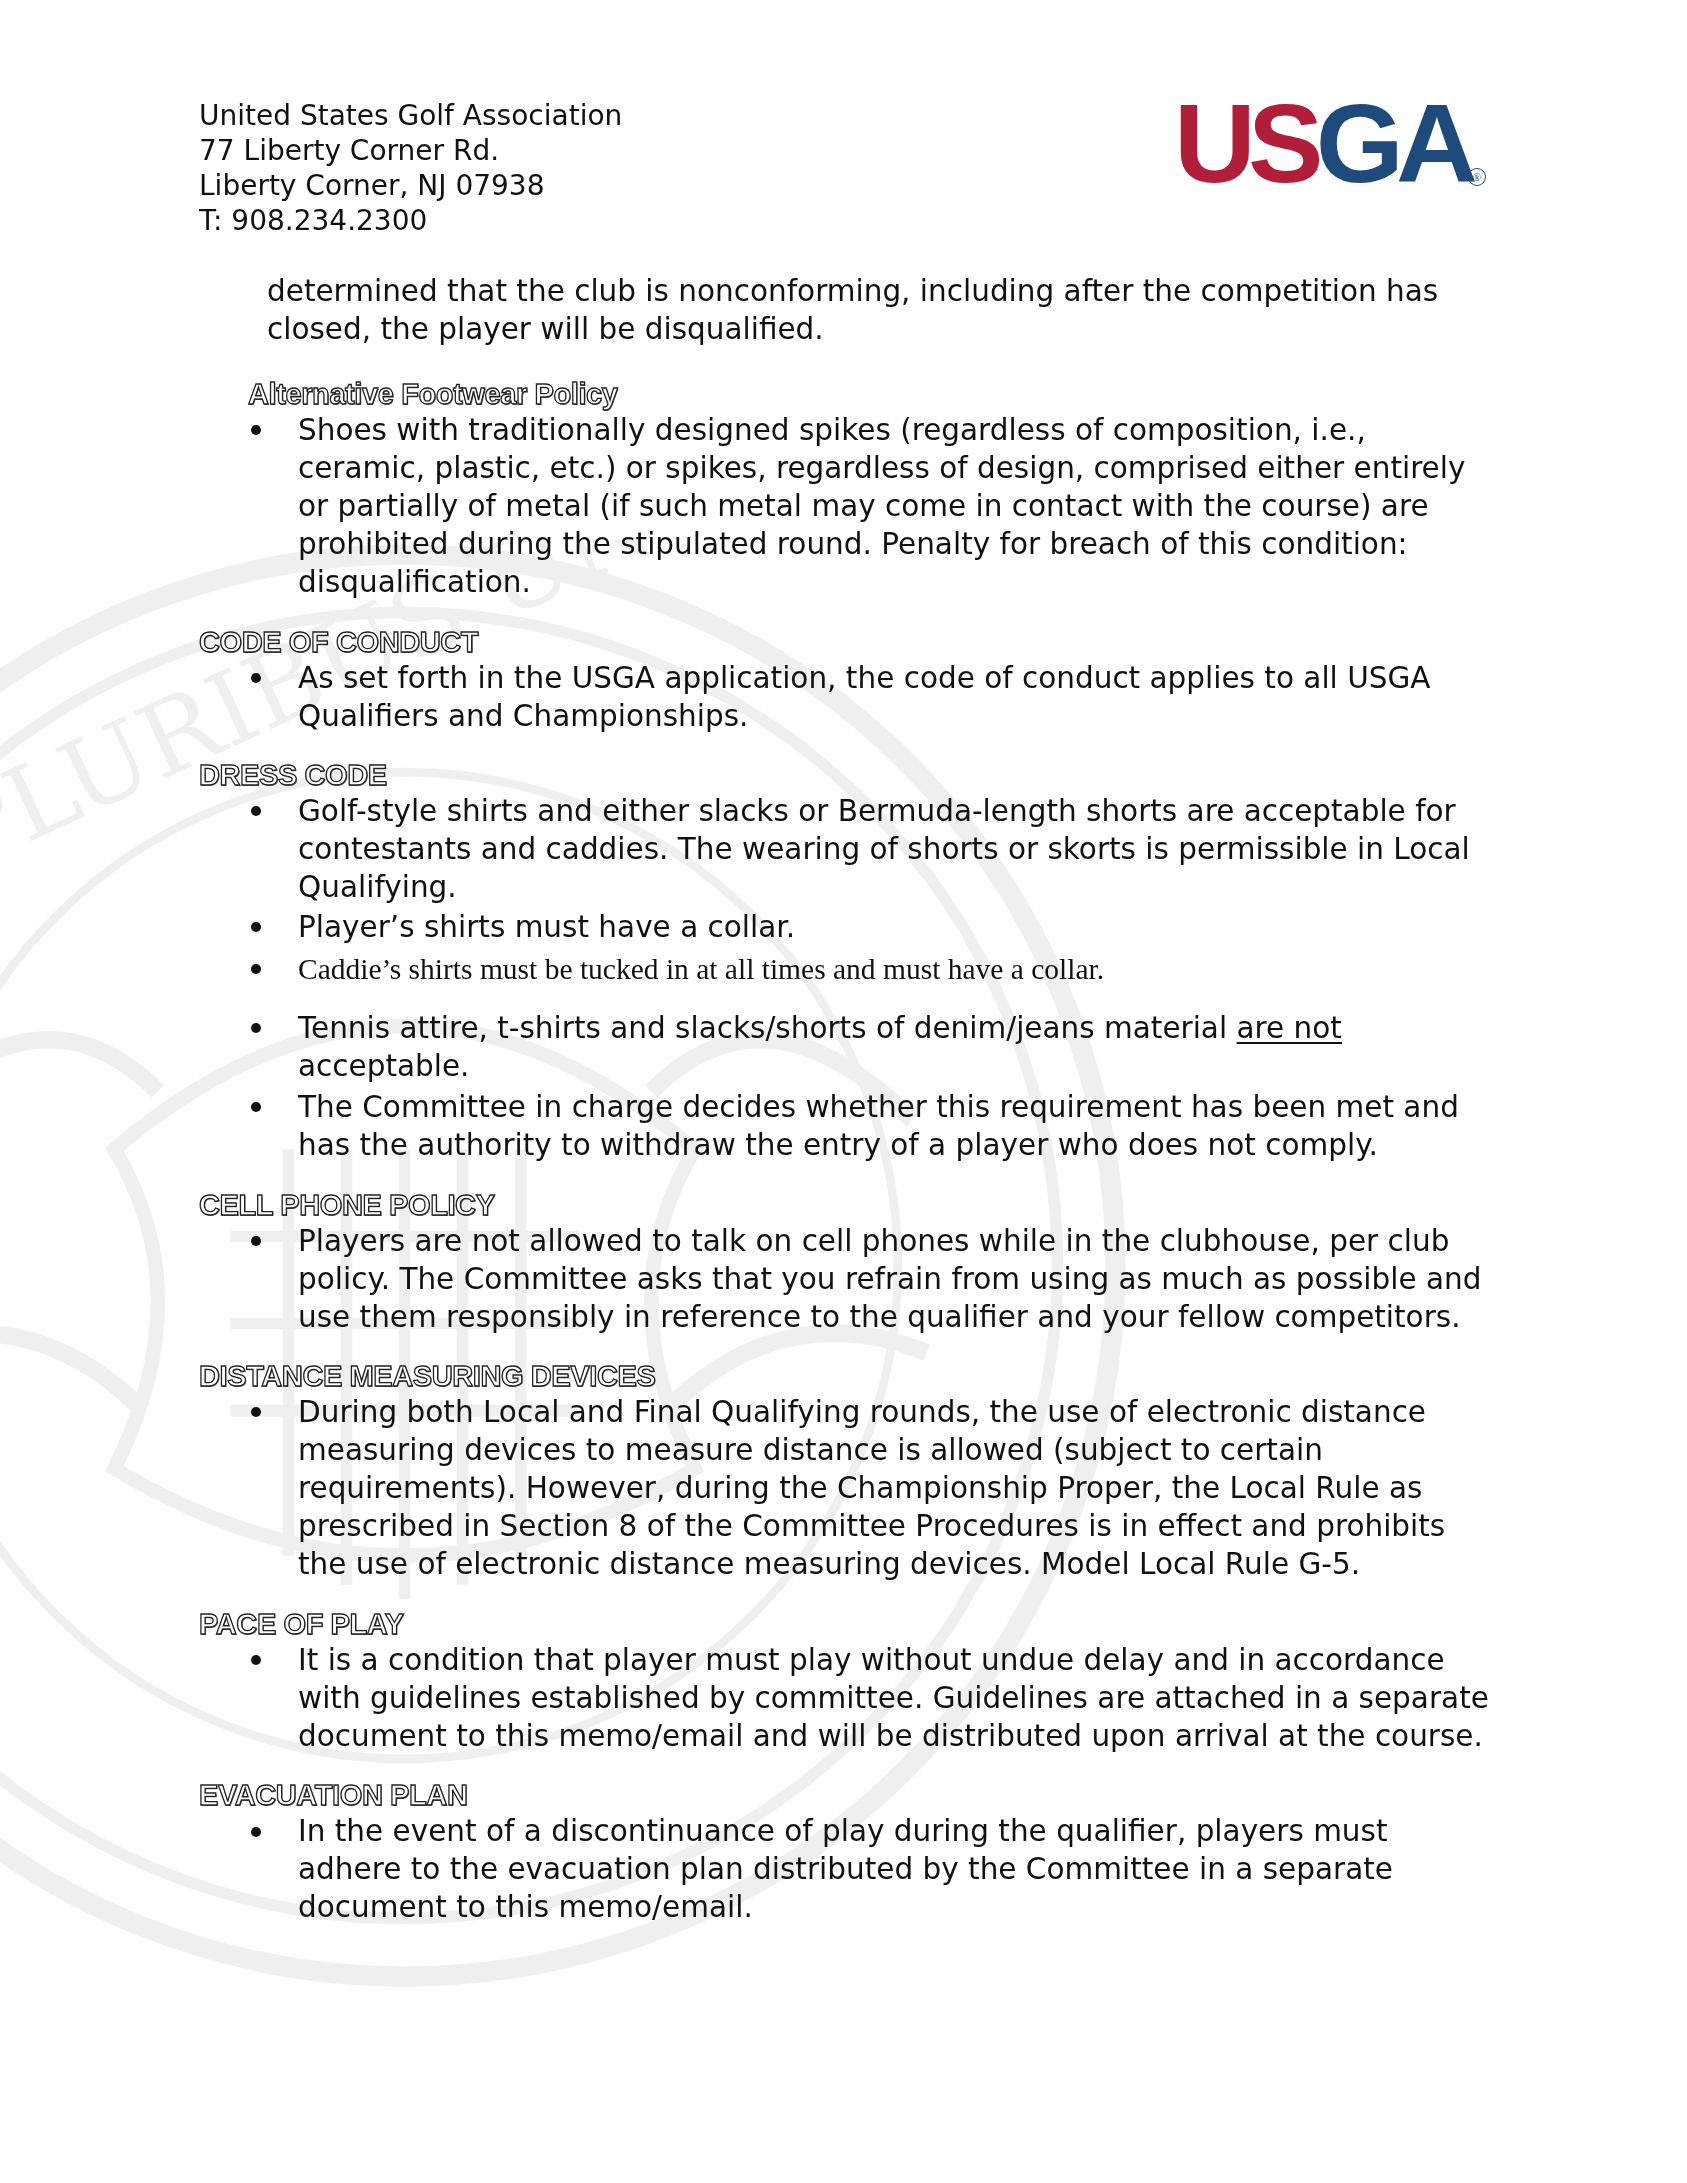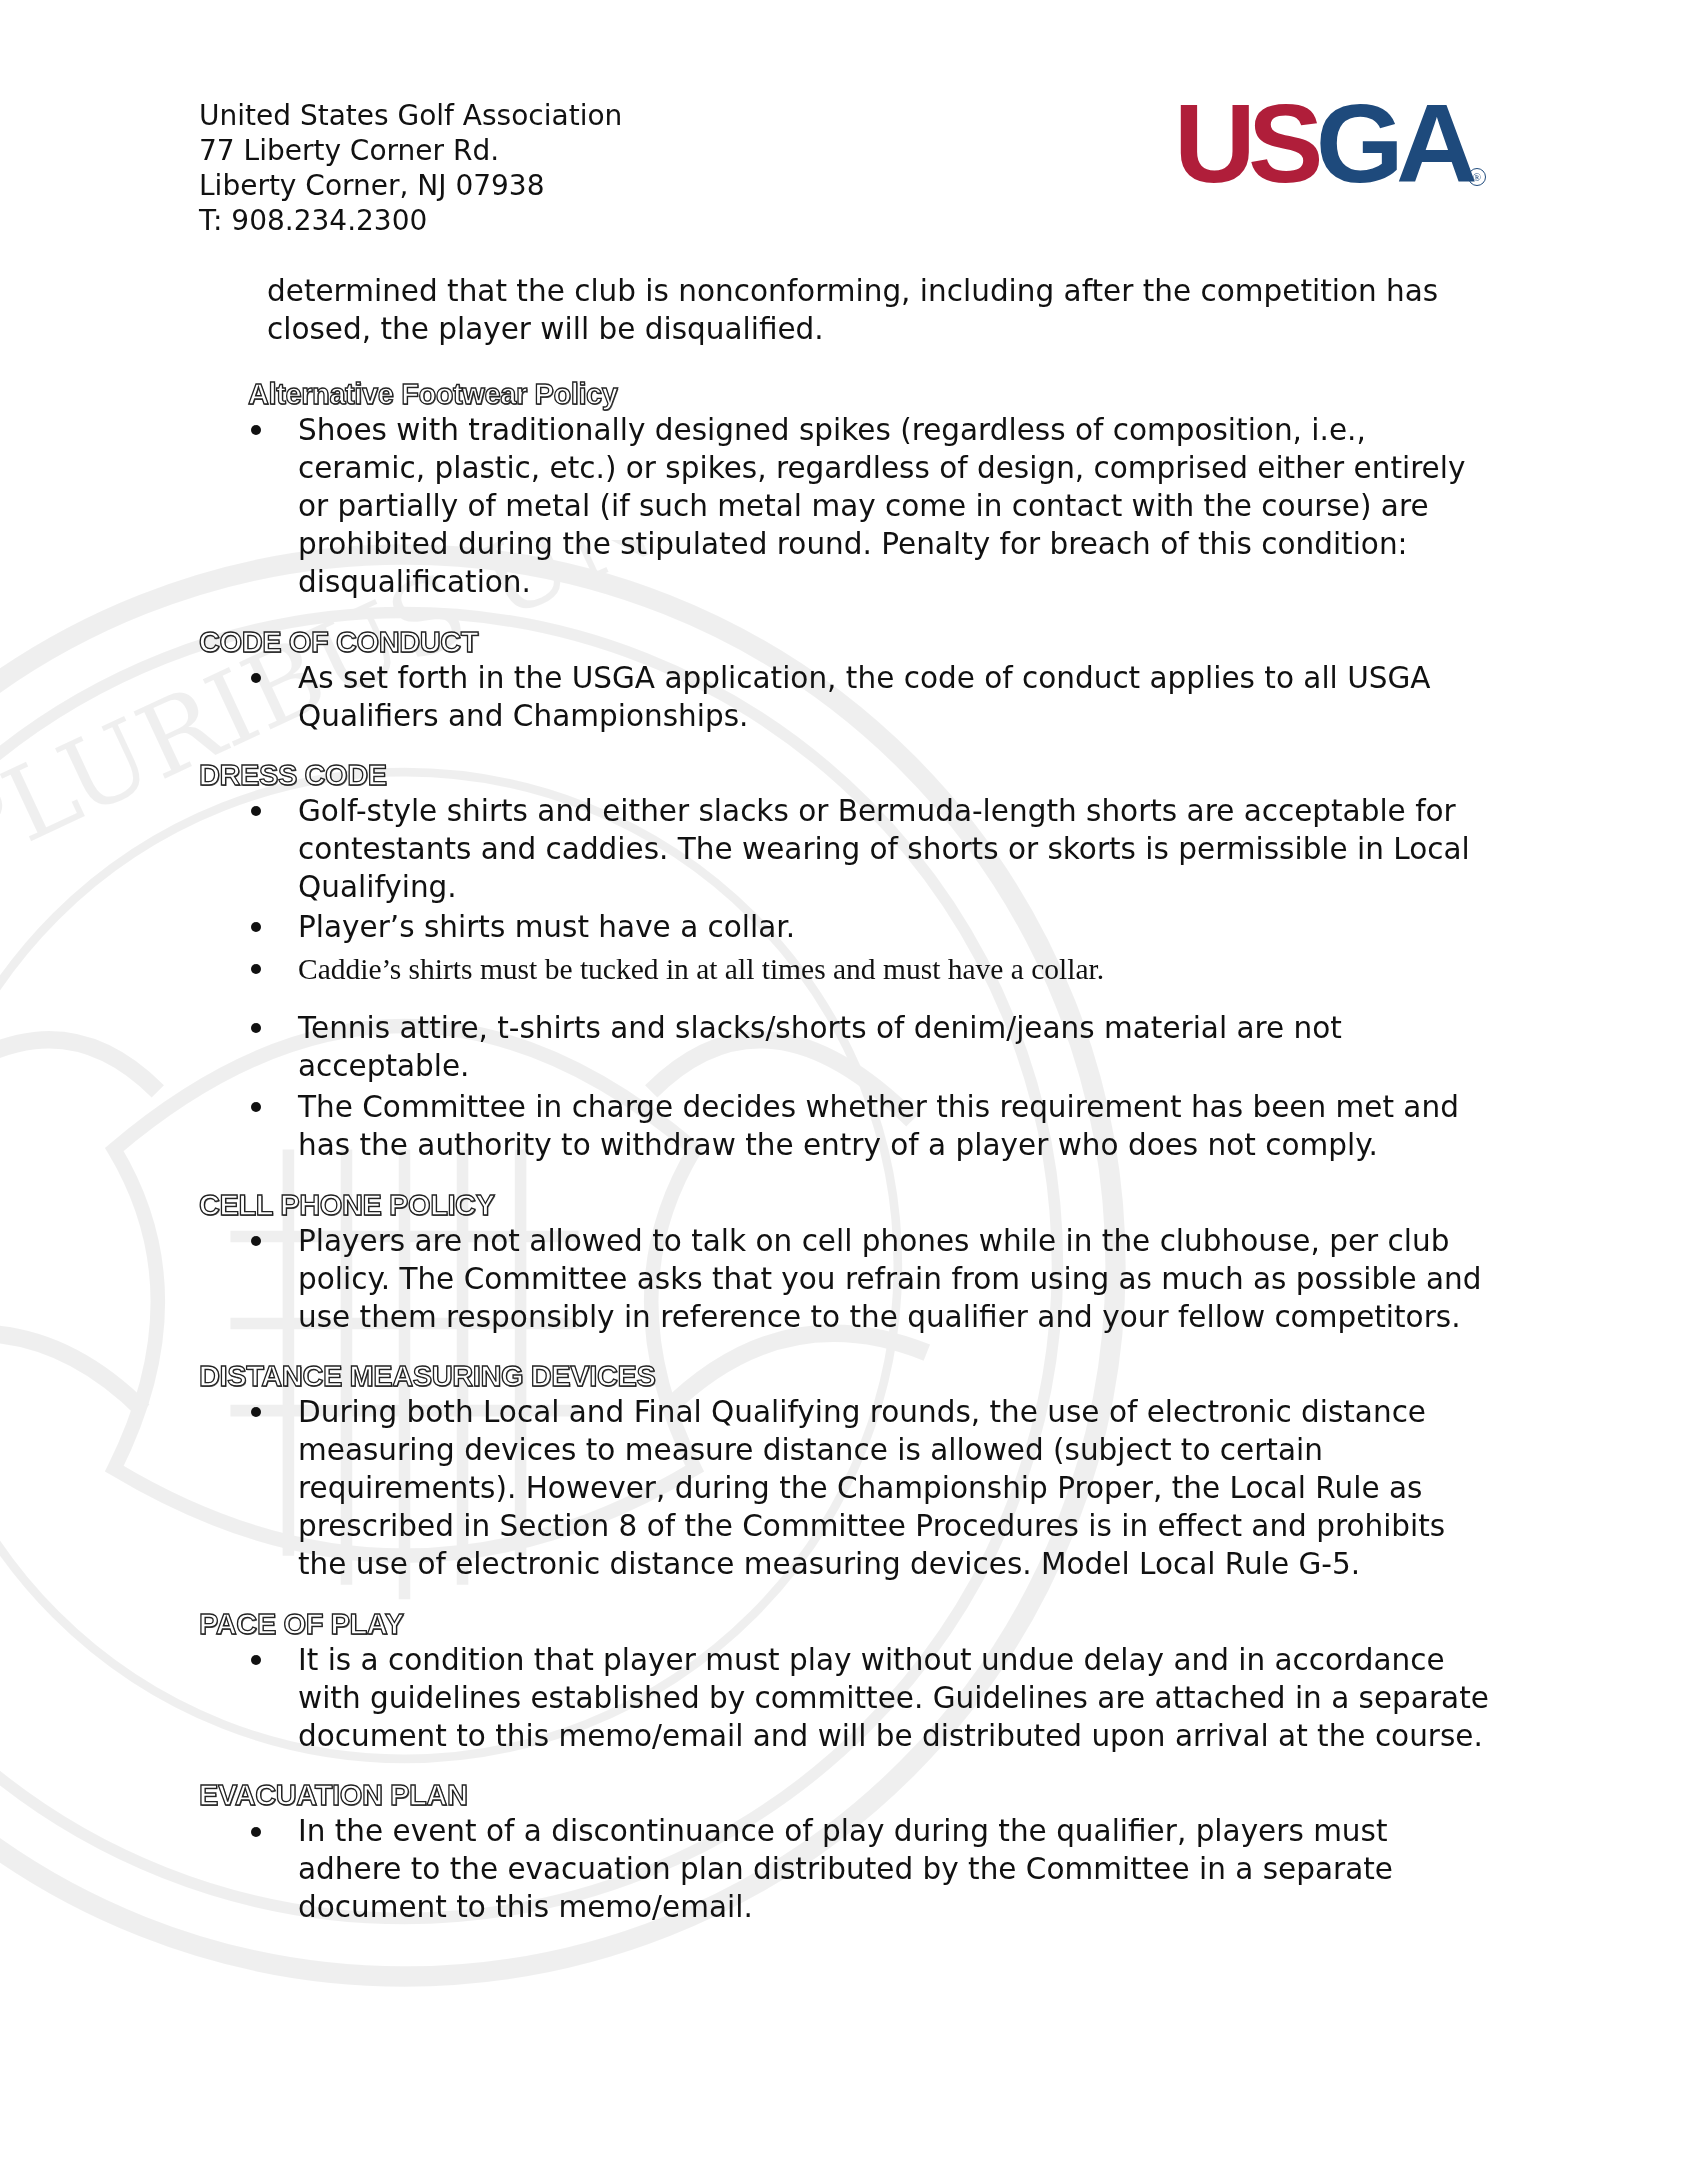--- a/index.html
+++ b/index.html
@@ -14,21 +14,21 @@
   .logo-ga { color: #1e4a7c; }
   .logo-reg { position: absolute; left: 294px; top: 74px; width: 16px; height: 16px; border: 1.7px solid #1e4a7c; border-radius: 50%; color: #1e4a7c; font-size: 11px; line-height: 16px; text-align: center; font-family: "Liberation Serif", serif; }
   .content { position: absolute; left: 199px; top: 272px; width: 1299px; }
   .body-text { font-size: 29.5px; line-height: 38px; }
   .cont { margin-left: 68px; }
   .heading { font-family: "Liberation Sans", sans-serif; font-weight: 700; font-size: 29px; line-height: 34px; color: #fff; -webkit-text-stroke: 1.3px #222; text-shadow: 0.8px 0.8px 0 #666; letter-spacing: -0.4px; white-space: nowrap; }
   .heading.sub { margin-left: 49px; }
   ul.bullets { list-style: none; margin: 0; padding: 0; }
   ul.bullets li { position: relative; padding-left: 99px; }
   ul.bullets li .dot { position: absolute; left: 52px; top: 14.3px; width: 10px; height: 10px; border-radius: 50%; background: #111; }
-  .u { text-underline-offset: 4.2px; }
+  .u { text-decoration: underline; text-underline-offset: 4.2px; }
   .sec { margin-top: 23.6px; }
   .gap-head { margin-top: 5px; }
 </style>
 </head>
 <body>
 
 <svg class="watermark" viewBox="0 0 1000 1000">
   <circle cx="500" cy="500" r="490" fill="none" stroke="#000" stroke-width="14"></circle>
   <circle cx="500" cy="500" r="450" fill="none" stroke="#000" stroke-width="8"></circle>
   <circle cx="500" cy="500" r="340" fill="none" stroke="#000" stroke-width="6"></circle>

